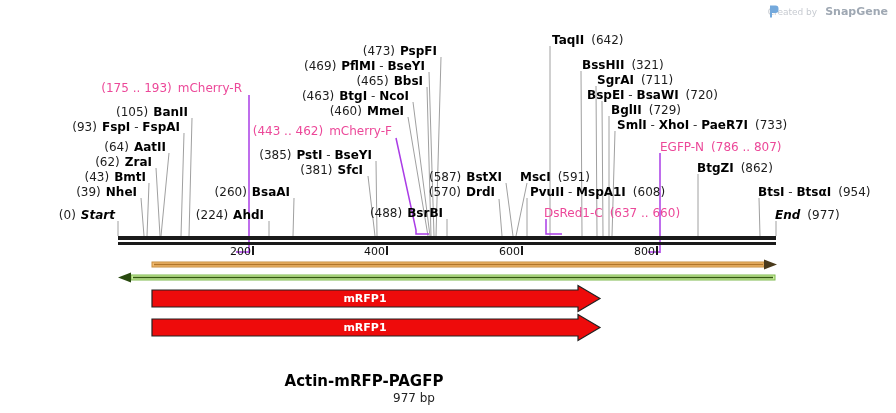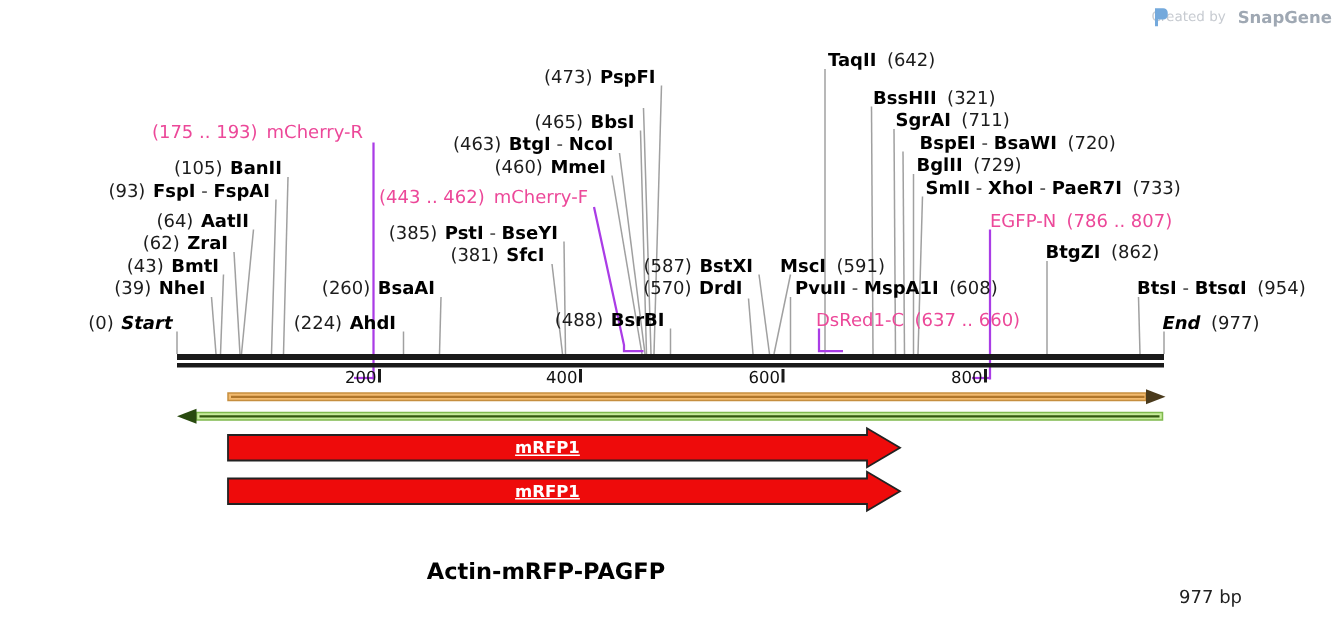--- a/index.html
+++ b/index.html
@@ -12,24 +12,24 @@
   .lbl .sep{font-weight:400;color:#3a3a3a;}
   .lbl .pos.before{margin-right:5px;}
   .lbl .pos.after{margin-left:7px;}
   .lbl.terminus .nm{font-style:italic;}
   .lbl.primer, .lbl.primer .pos, .lbl.primer .nm{color:#ec4899;font-weight:400;}
   .lbl.primer .nm{margin:0 0 0 0;}
   .lbl.primer .pos.before{margin-right:6px;}
   .lbl.primer .pos.after{margin-left:7px;}
   .tick-label{position:absolute;font-size:11px;line-height:12px;color:#111;white-space:nowrap;}
   .feature-label{position:absolute;left:152px;width:426px;text-align:center;
-                 color:#fff;font-size:11px;font-weight:700;line-height:14px;text-decoration:underline;}
+                 color:#fff;font-size:11px;font-weight:700;line-height:14px;}
   .map-title{position:absolute;left:0;top:372px;width:728px;text-align:center;
              font-size:15px;font-weight:700;color:#000;}
-  .map-subtitle{position:absolute;left:0;top:391px;width:828px;text-align:right;
+  .map-subtitle{position:absolute;left:0;top:391px;width:828px;text-align:center;
                 font-size:12px;color:#222;}
   .watermark{position:absolute;top:5px;right:8px;display:flex;align-items:center;gap:4px;}
   .watermark .created{font-size:9px;color:#C7CBD1;}
   .watermark .brand{font-size:11px;font-weight:700;color:#9FA8B3;}
 </style>
 </head>
 <body>
 
 <div id="canvas">
 
@@ -103,20 +103,21 @@
 
     <g>
       <polygon points="152,290 578,290 578,285.5 600,298.5 578,311.5 578,307 152,307" fill="#EE0B0B" stroke="#222222" stroke-width="1.2"></polygon>
     </g>
     <g>
       <polygon points="152,319 578,319 578,314.5 600,327.5 578,340.5 578,336 152,336" fill="#EE0B0B" stroke="#222222" stroke-width="1.2"></polygon>
     </g>
   </svg>
 
   <div class="lbl" style="right:459px;top:44px"><span class="pos before">(473)</span><span class="nm">PspFI</span></div>
+  <div class="lbl" style="right:471px;top:59px"><span class="pos before">(469)</span><span class="nm">PflMI</span><span class="sep"> - </span><span class="nm">BseYI</span></div>
   <div class="lbl" style="right:473px;top:74px"><span class="pos before">(465)</span><span class="nm">BbsI</span></div>
   <div class="lbl" style="right:487px;top:89px"><span class="pos before">(463)</span><span class="nm">BtgI</span><span class="sep"> - </span><span class="nm">NcoI</span></div>
   <div class="lbl" style="right:492px;top:104px"><span class="pos before">(460)</span><span class="nm">MmeI</span></div>
   <div class="lbl" style="right:708px;top:105px"><span class="pos before">(105)</span><span class="nm">BanII</span></div>
   <div class="lbl" style="right:716px;top:120px"><span class="pos before">(93)</span><span class="nm">FspI</span><span class="sep"> - </span><span class="nm">FspAI</span></div>
   <div class="lbl" style="right:730px;top:140px"><span class="pos before">(64)</span><span class="nm">AatII</span></div>
   <div class="lbl" style="right:744px;top:155px"><span class="pos before">(62)</span><span class="nm">ZraI</span></div>
   <div class="lbl" style="right:750px;top:170px"><span class="pos before">(43)</span><span class="nm">BmtI</span></div>
   <div class="lbl" style="right:759px;top:185px"><span class="pos before">(39)</span><span class="nm">NheI</span></div>
   <div class="lbl terminus" style="right:781px;top:208px"><span class="pos before">(0)</span><span class="nm">Start</span></div>
@@ -131,21 +132,21 @@
   <div class="lbl primer" style="right:654px;top:81px"><span class="pos before">(175 .. 193)</span><span class="nm">mCherry-R</span></div>
   <div class="lbl primer" style="right:504px;top:124px"><span class="pos before">(443 .. 462)</span><span class="nm">mCherry-F</span></div>
   <div class="lbl primer" style="left:544px;top:206px"><span class="nm">DsRed1-C</span><span class="pos after">(637 .. 660)</span></div>
   <div class="lbl primer" style="left:660px;top:140px"><span class="nm">EGFP-N</span><span class="pos after">(786 .. 807)</span></div>
 
   <div class="lbl" style="left:520px;top:170px"><span class="nm">MscI</span><span class="pos after">(591)</span></div>
   <div class="lbl" style="left:530px;top:185px"><span class="nm">PvuII</span><span class="sep"> - </span><span class="nm">MspA1I</span><span class="pos after">(608)</span></div>
   <div class="lbl" style="left:552px;top:33px"><span class="nm">TaqII</span><span class="pos after">(642)</span></div>
   <div class="lbl" style="left:582px;top:58px"><span class="nm">BssHII</span><span class="pos after">(321)</span></div>
   <div class="lbl" style="left:597px;top:73px"><span class="nm">SgrAI</span><span class="pos after">(711)</span></div>
-  <div class="lbl" style="left:613px;top:88px"><span class="nm">BspEI</span><span class="sep"> - </span><span class="nm">BsaWI</span><span class="pos after">(720)</span></div>
+  <div class="lbl" style="left:587px;top:88px"><span class="nm">BspEI</span><span class="sep"> - </span><span class="nm">BsaWI</span><span class="pos after">(720)</span></div>
   <div class="lbl" style="left:611px;top:103px"><span class="nm">BglII</span><span class="pos after">(729)</span></div>
   <div class="lbl" style="left:617px;top:118px"><span class="nm">SmlI</span><span class="sep"> - </span><span class="nm">XhoI</span><span class="sep"> - </span><span class="nm">PaeR7I</span><span class="pos after">(733)</span></div>
   <div class="lbl" style="left:697px;top:161px"><span class="nm">BtgZI</span><span class="pos after">(862)</span></div>
   <div class="lbl" style="left:758px;top:185px"><span class="nm">BtsI</span><span class="sep"> - </span><span class="nm">BtsαI</span><span class="pos after">(954)</span></div>
   <div class="lbl terminus" style="left:775px;top:208px"><span class="nm">End</span><span class="pos after">(977)</span></div>
 
   <div class="tick-label" style="right:645px;top:246px">200</div>
   <div class="tick-label" style="right:511px;top:246px">400</div>
   <div class="tick-label" style="right:376px;top:246px">600</div>
   <div class="tick-label" style="right:241px;top:246px">800</div>

